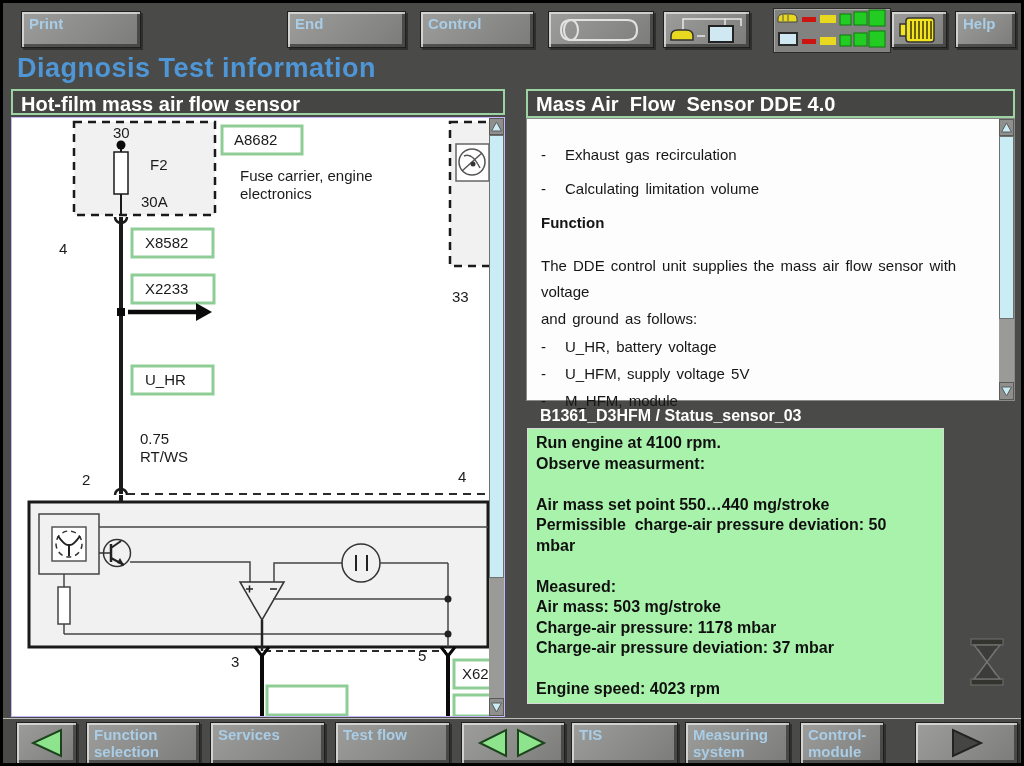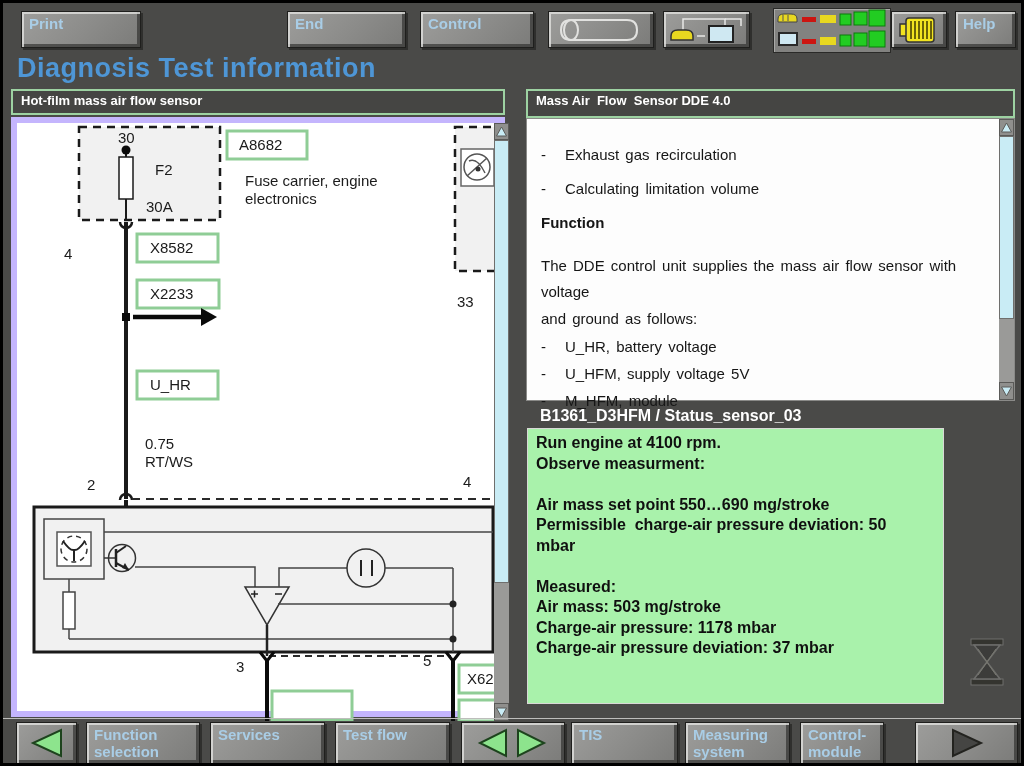--- a/index.html
+++ b/index.html
@@ -15,25 +15,25 @@
     border:1px solid #1f1f1d;
     box-shadow:inset 2px 2px 0 rgba(225,225,223,.8),inset -3px -3px 0 rgba(45,45,43,.65),2px 2px 0 rgba(20,20,18,.5);
     color:#a9cde6;font-weight:bold;font-size:15px;line-height:17px;
     padding:3px 7px;white-space:pre-line;cursor:default;text-align:left;
   }
   .iconbtn{display:flex;align-items:center;justify-content:center;padding:2px;}
   
   .page-title{position:absolute;left:14px;top:50px;font-size:27px;font-weight:bold;color:#4e96d6;letter-spacing:.5px;}
   .panel-header{
     position:absolute;box-sizing:border-box;border:2px solid #9dd2a2;
-    color:#fff;font-weight:bold;font-size:13px;padding:2px 8px;white-space:pre;
+    color:#fff;font-weight:bold;font-size:20px;padding:2px 8px;white-space:pre;
     background:#454543;
   }
   
-  .diagram-area{position:absolute;left:8px;top:114px;width:494px;height:600px;background:#fff;border:6px solid #c4b5fd;box-sizing:border-box;}
+  .diagram-area{position:absolute;left:8px;top:114px;width:494px;height:600px;background:#fff;border:1px solid #c4b5fd;box-sizing:border-box;}
   .diagram-svg{position:absolute;left:0;top:0;}
   svg text{font-family:"Liberation Sans",sans-serif;font-size:15px;fill:#1b1b1b;}
   
   .vscroll{position:absolute;width:15px;box-sizing:border-box;background:#9a9a98;border:1px solid #55555.3;}
   .sb-btn{position:absolute;left:0;width:15px;height:17px;background:#8f8f8d;border:1px solid #5a5a58;box-sizing:border-box;display:flex;align-items:center;justify-content:center;}
   .sb-thumb{position:absolute;left:0;width:15px;background:#c9ecf5;border:1px solid #6f6f6d;box-sizing:border-box;}
   .sb-track{position:absolute;left:0;width:15px;background:#9a9a98;}
   
   .info-panel{position:absolute;left:523px;top:115px;width:489px;height:283px;background:#fdfdfd;border:1px solid #8a8a88;box-sizing:border-box;}
   .info-content{position:absolute;left:0;top:0;right:16px;padding:27px 6px 0 14px;font-size:15px;color:#161616;word-spacing:2px;}
@@ -301,29 +301,30 @@
           </svg>
       </div>
     </div>
   </div>
 
   <div class="status-header">B1361_D3HFM / Status_sensor_03</div>
   <div class="status-box">
       <div class="status-line">Run engine at 4100 rpm.</div>
       <div class="status-line">Observe measurment:</div>
       <div class="status-line"></div>
-      <div class="status-line">Air mass set point 550…690 mg/stroke</div>
+      <div class="status-line">Air mass set point 550…440 mg/stroke</div>
       <div class="status-line">Permissible  charge-air pressure deviation: 50</div>
       <div class="status-line">mbar</div>
       <div class="status-line"></div>
       <div class="status-line">Measured:</div>
       <div class="status-line">Air mass: 503 mg/stroke</div>
       <div class="status-line">Charge-air pressure: 1178 mbar</div>
       <div class="status-line">Charge-air pressure deviation: 37 mbar</div>
       <div class="status-line"></div>
+      <div class="status-line">Engine speed: 4023 rpm</div>
     </div>
 
   <div class="hourglass">
     <svg width="38" height="50" viewBox="0 0 38 50">
       <rect x="3" y="2" width="32" height="6" fill="#34342f" stroke="#6e6e6c" stroke-width="1"></rect>
       <rect x="3" y="42" width="32" height="6" fill="#34342f" stroke="#6e6e6c" stroke-width="1"></rect>
       <polygon points="6,8 32,8 19,25 6,8" fill="#3c3c3a" stroke="#6e6e6c" stroke-width="1.5"></polygon>
       <polygon points="6,42 32,42 19,25 6,42" fill="#3c3c3a" stroke="#6e6e6c" stroke-width="1.5"></polygon>
       <line x1="10" y1="12" x2="28" y2="38" stroke="#77776f" stroke-width="1"></line>
       <line x1="28" y1="12" x2="10" y2="38" stroke="#77776f" stroke-width="1"></line>

